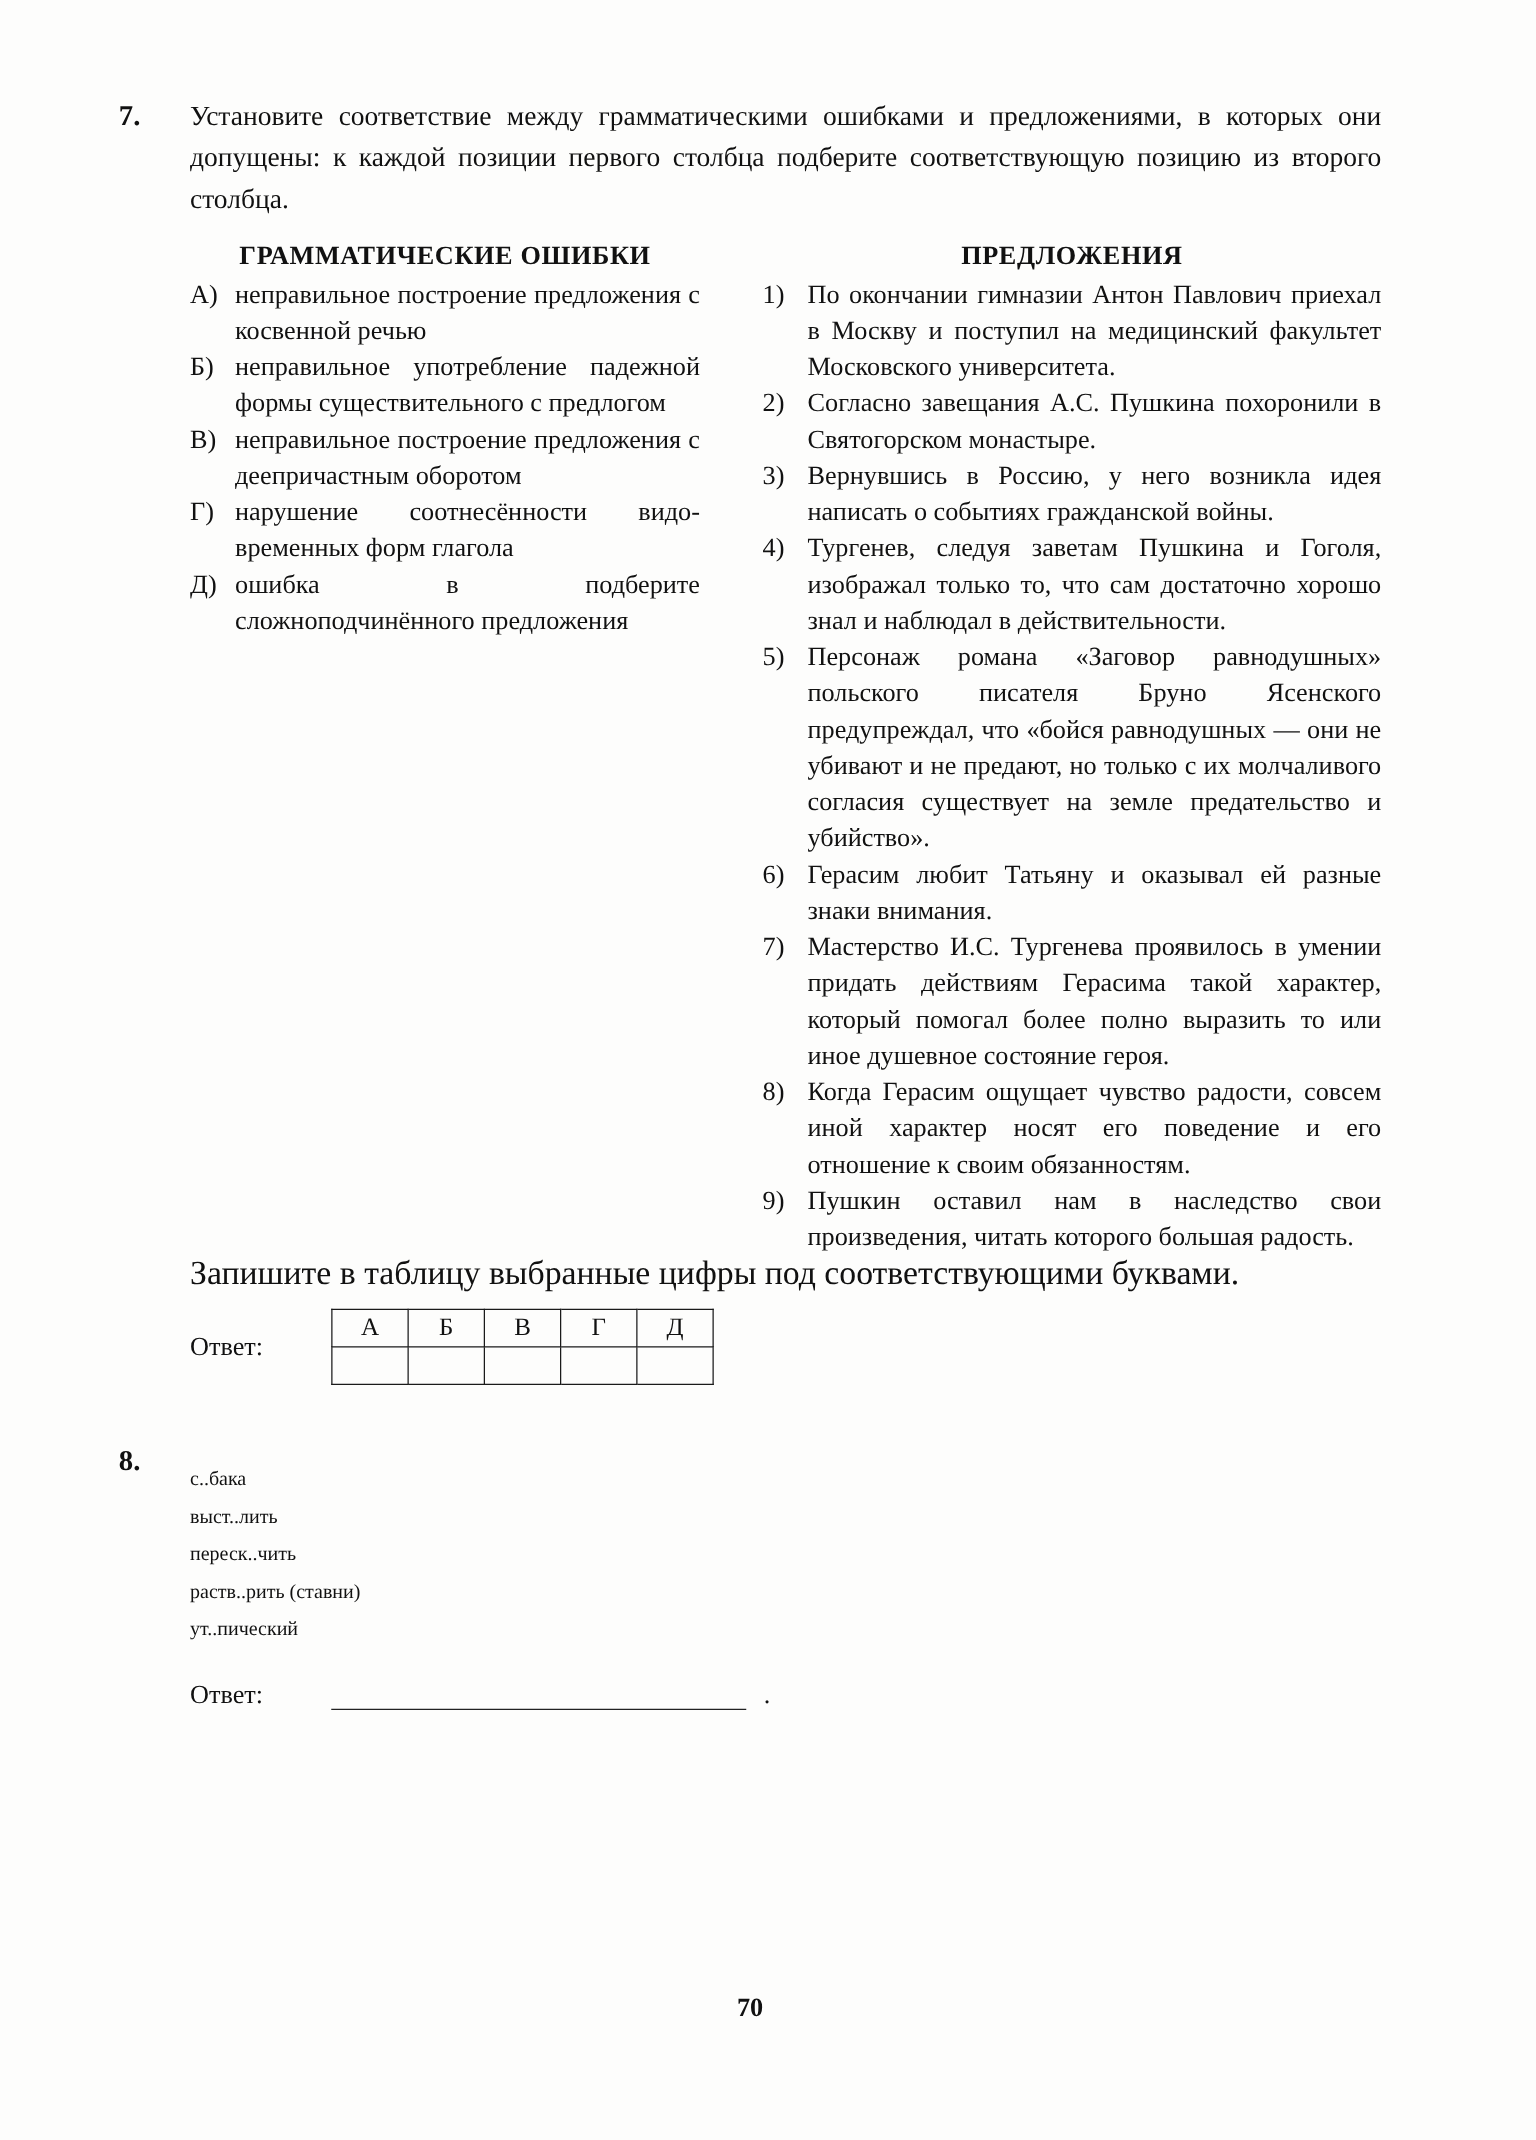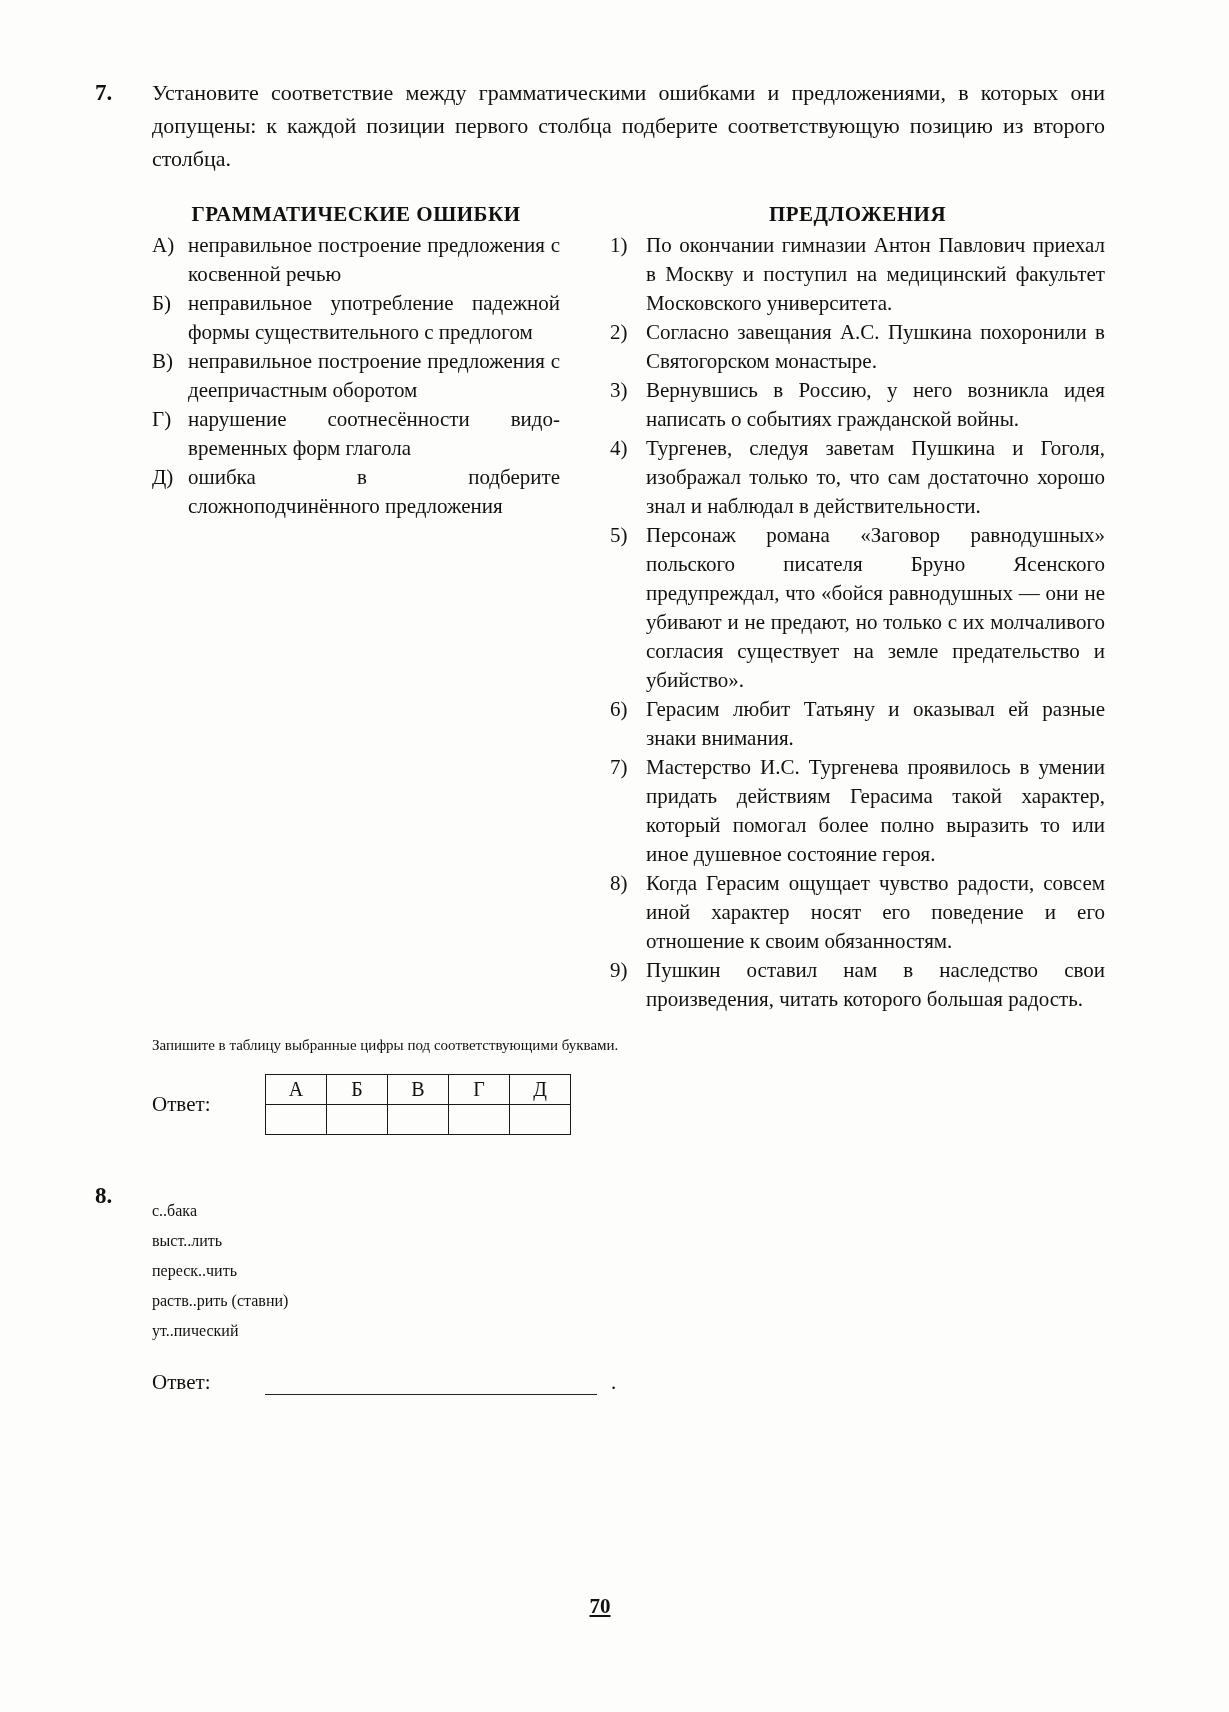--- a/index.html
+++ b/index.html
@@ -21,37 +21,36 @@
     font-size: 23px;
     font-weight: bold;
     line-height: 33px;
   }
   .q-body { width: 953px; }
   .intro {
     font-size: 22px;
     line-height: 33px;
     text-align: justify;
   }
-  .columns { display: flex; margin-top: 25px; }
+  .columns { display: flex; margin-top: 15px; }
   .col-left  { width: 408px; }
   .col-right { width: 495px; margin-left: 50px; }
   .col-header {
     font-size: 21px;
     font-weight: bold;
     text-align: center;
     line-height: 29px;
     margin-bottom: 2px;
     letter-spacing: .5px;
   }
   .item { display: flex; font-size: 21px; line-height: 29px; }
   .item-label { width: 36px; flex-shrink: 0; }
   .item-text  { flex: 1; text-align: justify; }
   .instruction {
-    margin-top: 17px;
-    font-size: 15px;
+    font-size: 27px;
     line-height: 29px;
   }
   .answer-row { display: flex; align-items: center; margin-top: 14px; }
   .answer-label { font-size: 21px; width: 88px; }
   .answer-table { border-collapse: collapse; margin-left: 25px; }
   .answer-table td {
     width: 61px;
     height: 30px;
     border: 1.6px solid #1a1a1a;
     text-align: center;
@@ -70,21 +69,20 @@
   }
   .answer-suffix { font-size: 21px; margin-left: 14px; }
   .page-number {
     position: absolute;
     left: 95px;
     width: 1010px;
     top: 1594px;
     text-align: center;
     font-size: 21px;
     font-weight: bold;
-    text-decoration: underline;
   }
 </style>
 </head>
 <body>
 
 <div class="page">
 
   <section class="question">
     <div class="q-num">7.</div>
     <div class="q-body">

